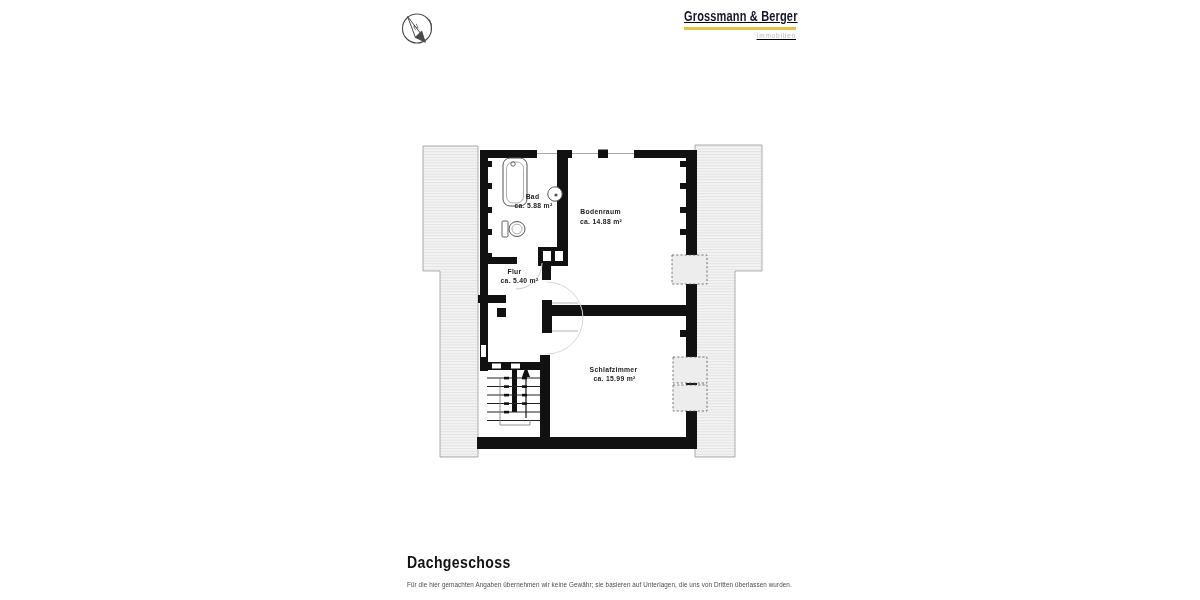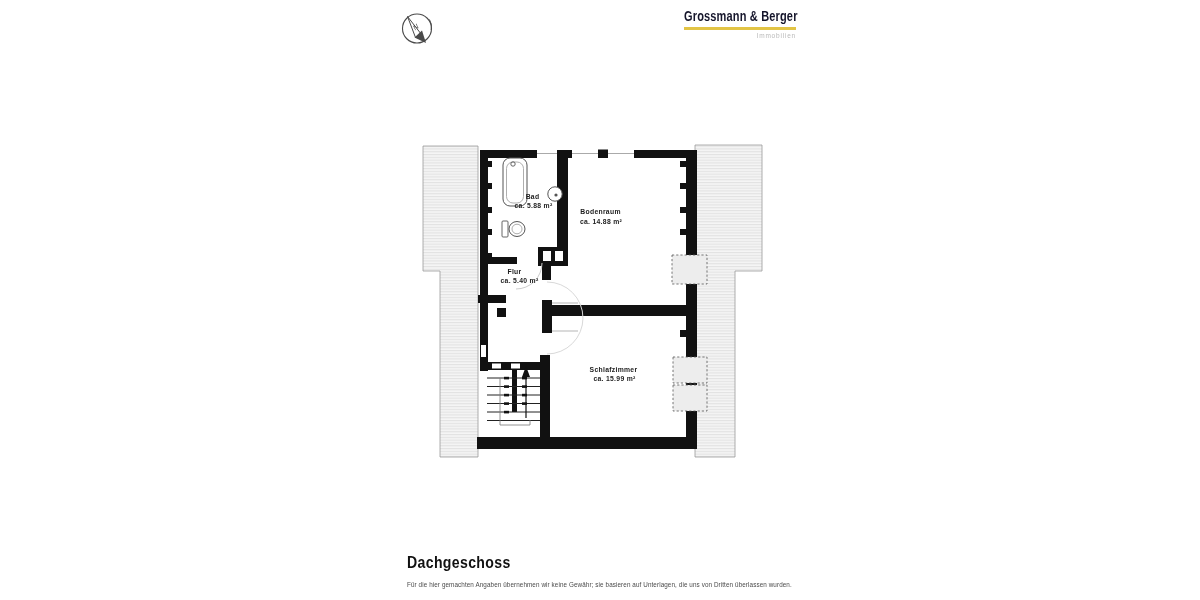--- a/index.html
+++ b/index.html
@@ -1,21 +1,21 @@
 <!DOCTYPE html>
 <html><head>
 <meta charset="utf-8">
 <style>
   * { margin:0; padding:0; box-sizing:border-box; }
   html,body { width:1200px; height:600px; background:#ffffff; font-family:"Liberation Sans", sans-serif; overflow:hidden; }
   #stage { position:relative; width:1200px; height:600px; background:#fff; }
 
   
   .compass-wrap { position:absolute; left:398px; top:10px; width:40px; height:42px; }
-  .logo { position:absolute; left:684px; top:8px; width:112px; }
+  .logo { position:absolute; left:684px; top:8px; width:112px;text-decoration:underline; }
   .logo-title { font-weight:bold; font-size:14.5px; color:#15152b; white-space:nowrap;
                 transform:scaleX(0.76); transform-origin:left top; letter-spacing:0.2px; }
   .logo-rule { width:112px; height:2.5px; margin-top:3px; }
   .logo-sub { width:112px; text-align:right; font-size:6.5px; letter-spacing:0.8px; margin-top:2px; }
 
   
   .plan-wrap { position:absolute; left:410px; top:135px; width:370px; height:330px; }
 
   
   .floor-title { position:absolute; left:407px; top:554px; font-weight:bold; font-size:16px;

